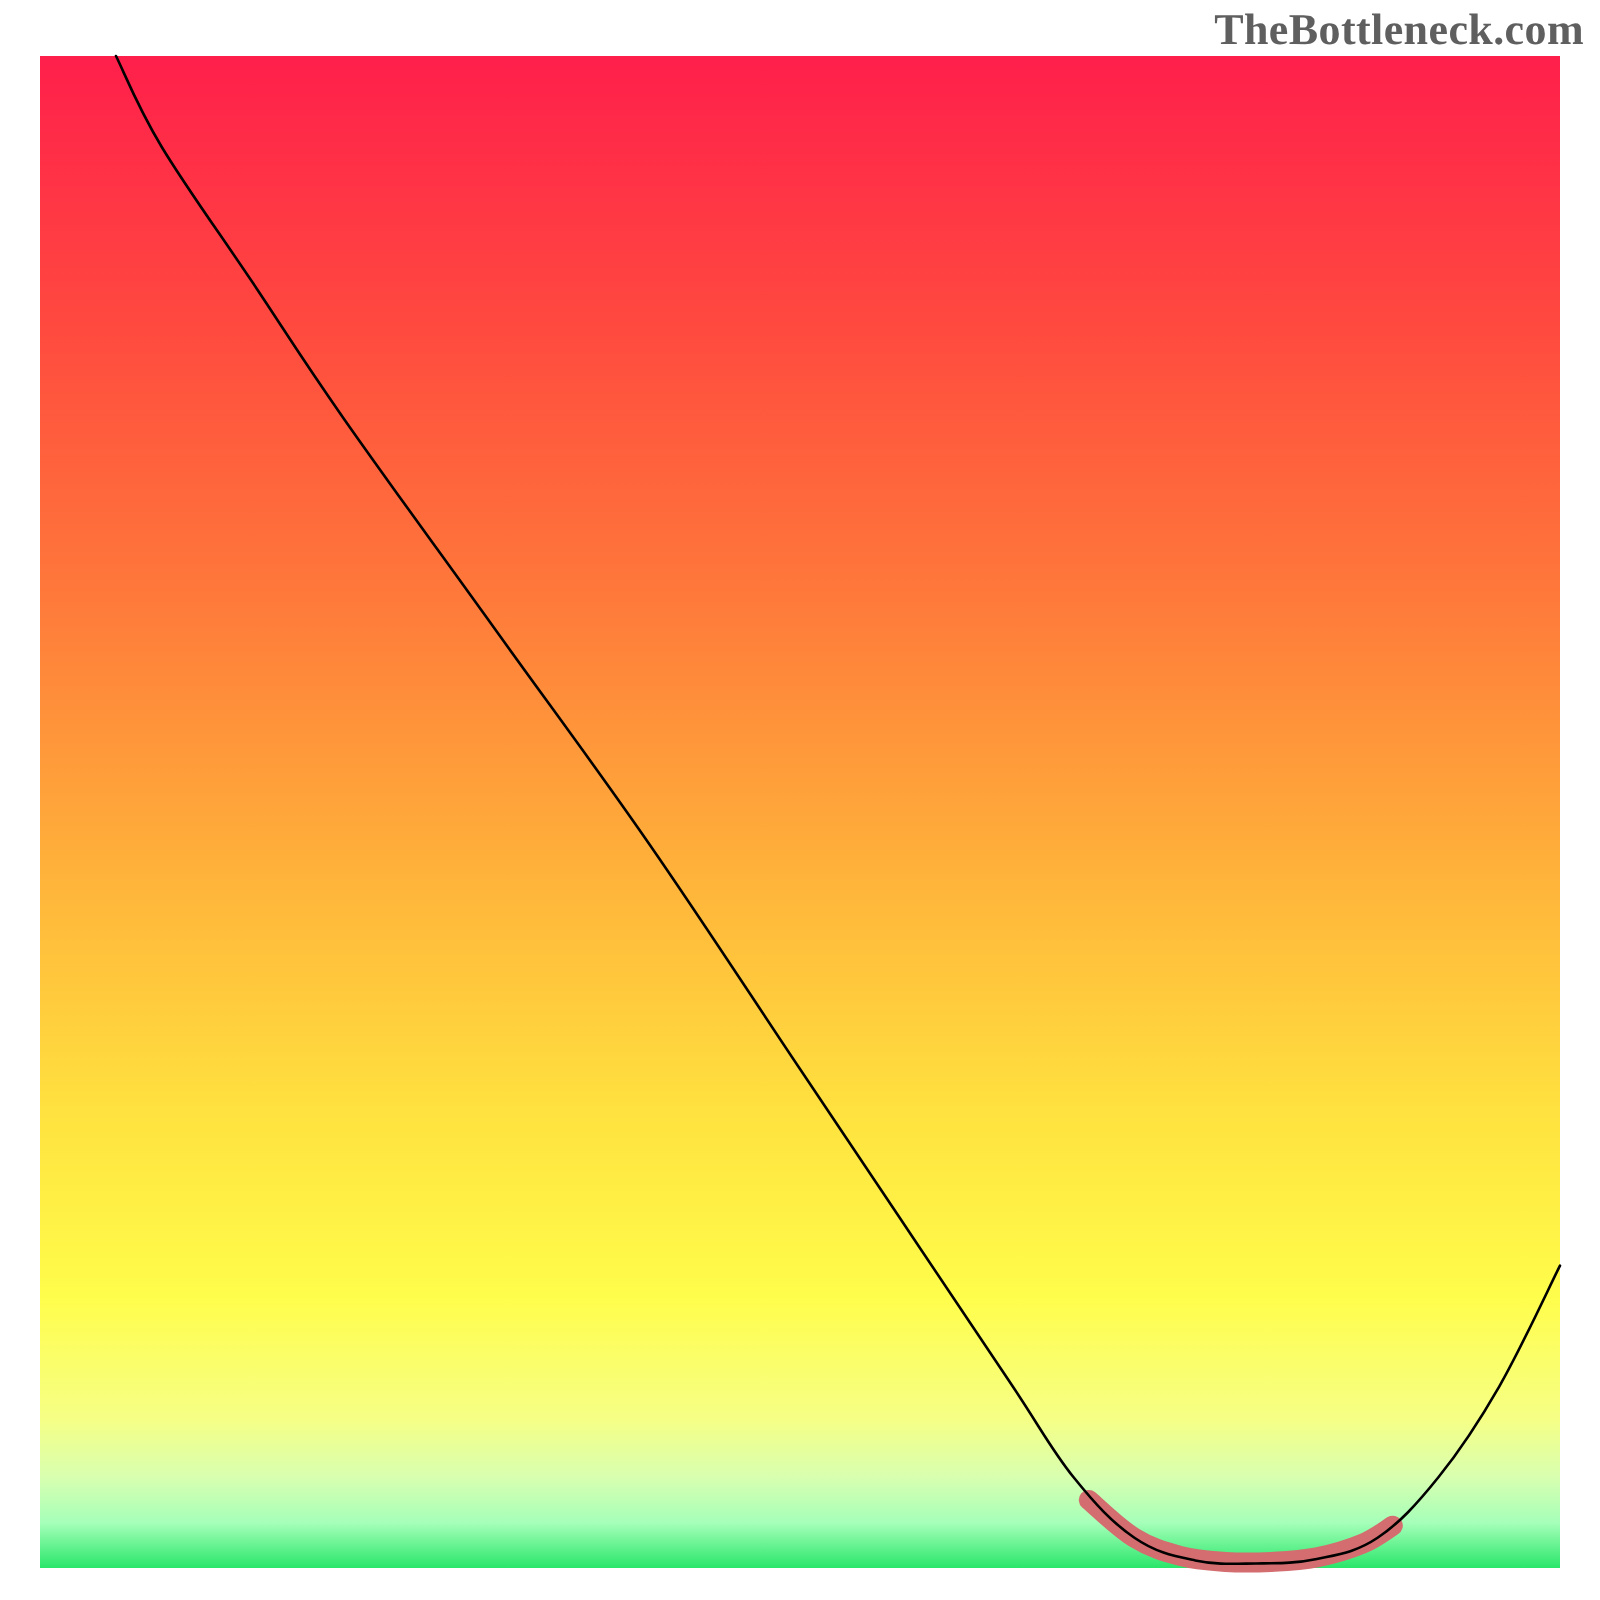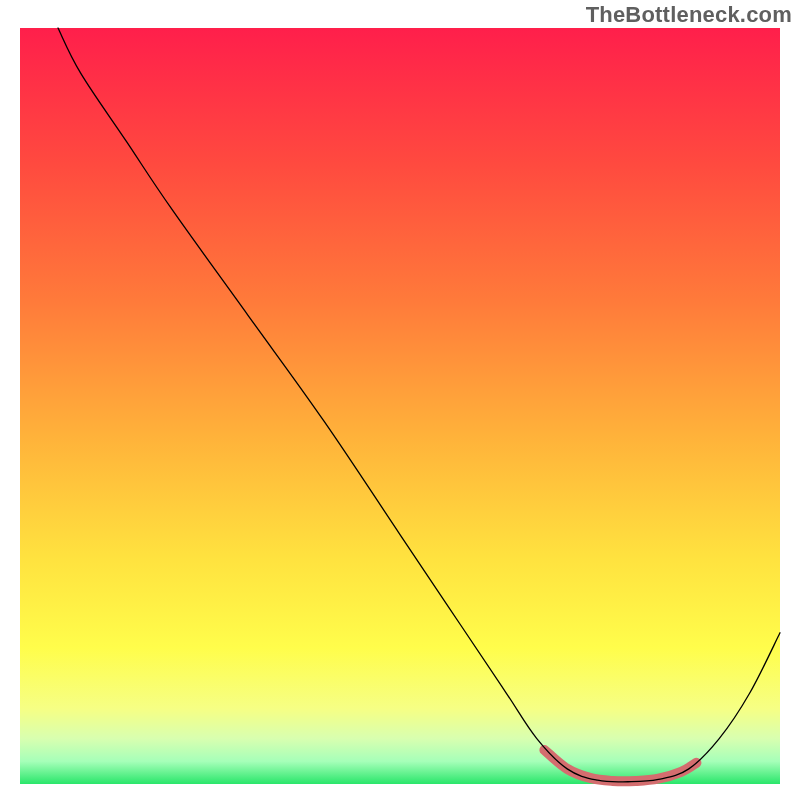--- a/index.html
+++ b/index.html
@@ -8,20 +8,21 @@
     width: 800px;
     height: 800px;
     overflow: hidden;
     background: #fff;
     font-family: Arial, Helvetica, sans-serif;
   }
   .container {
     position: relative;
     width: 800px;
     height: 800px;
+    font-family: Liberation Serif, serif;
   }
   .watermark {
     position: absolute;
     top: 2px;
     right: 8px;
     font-size: 22px;
     font-weight: bold;
     color: #5f5f5f;
     letter-spacing: 0.2px;
   }

